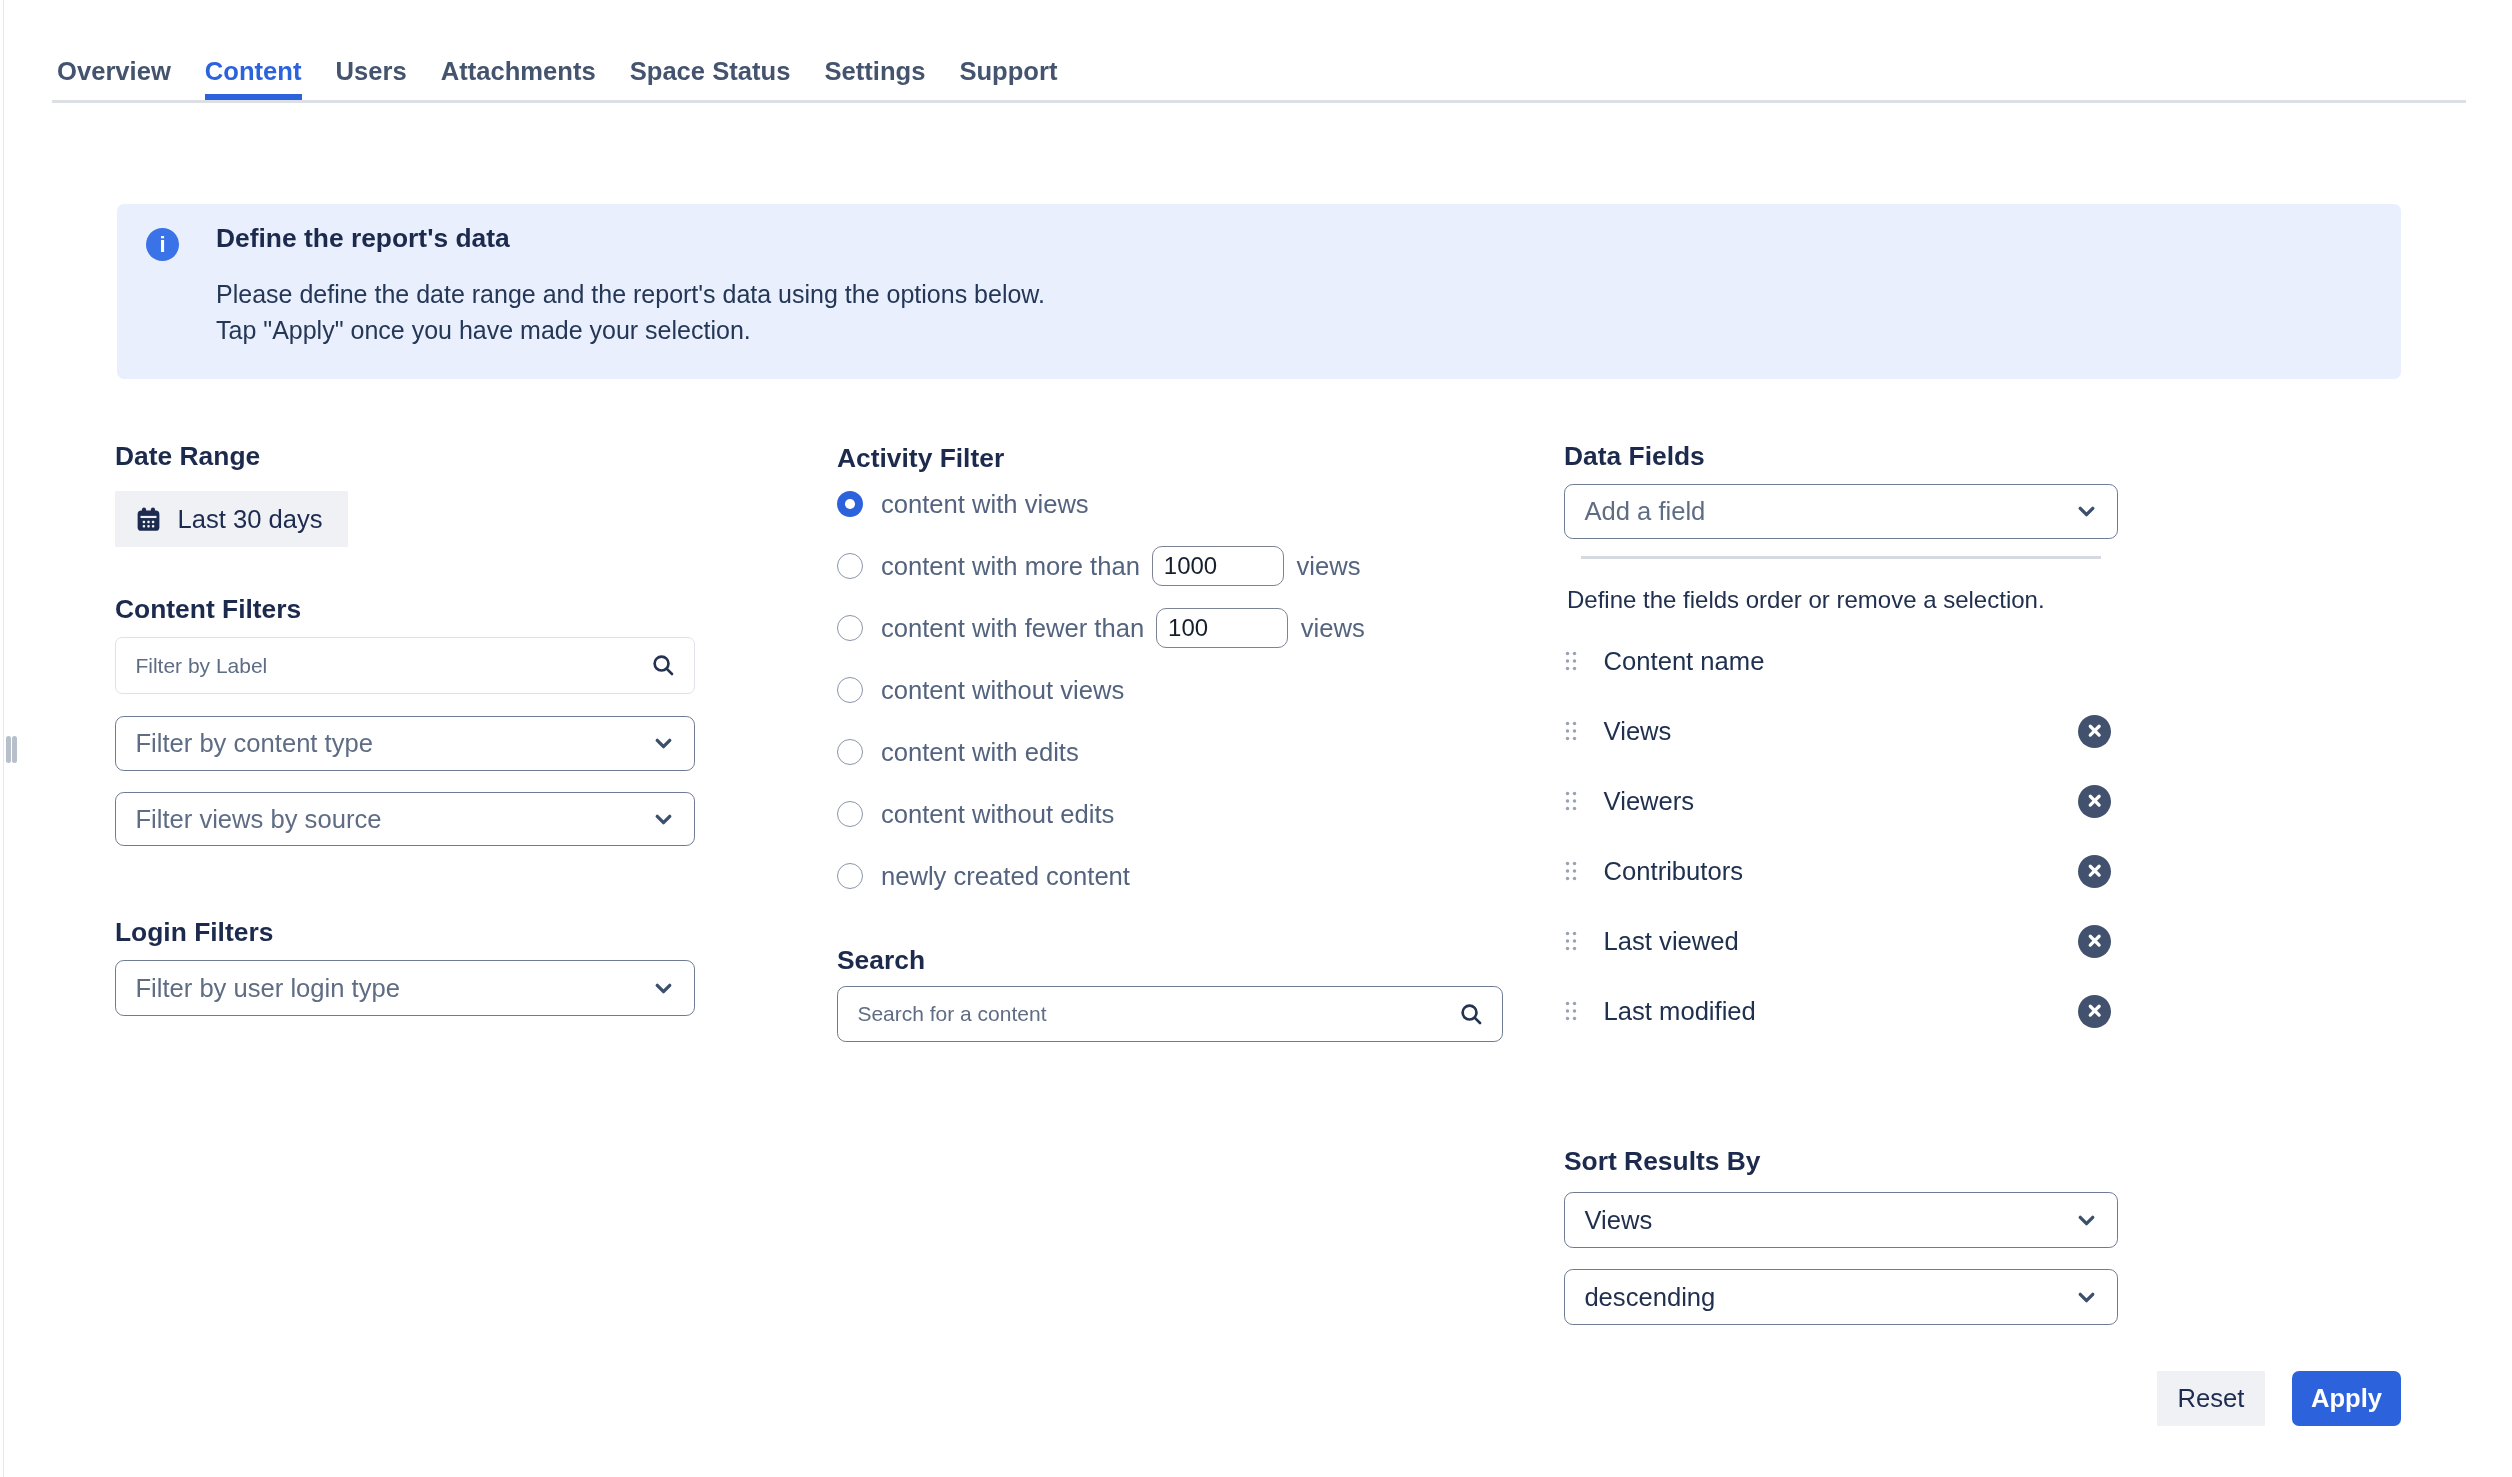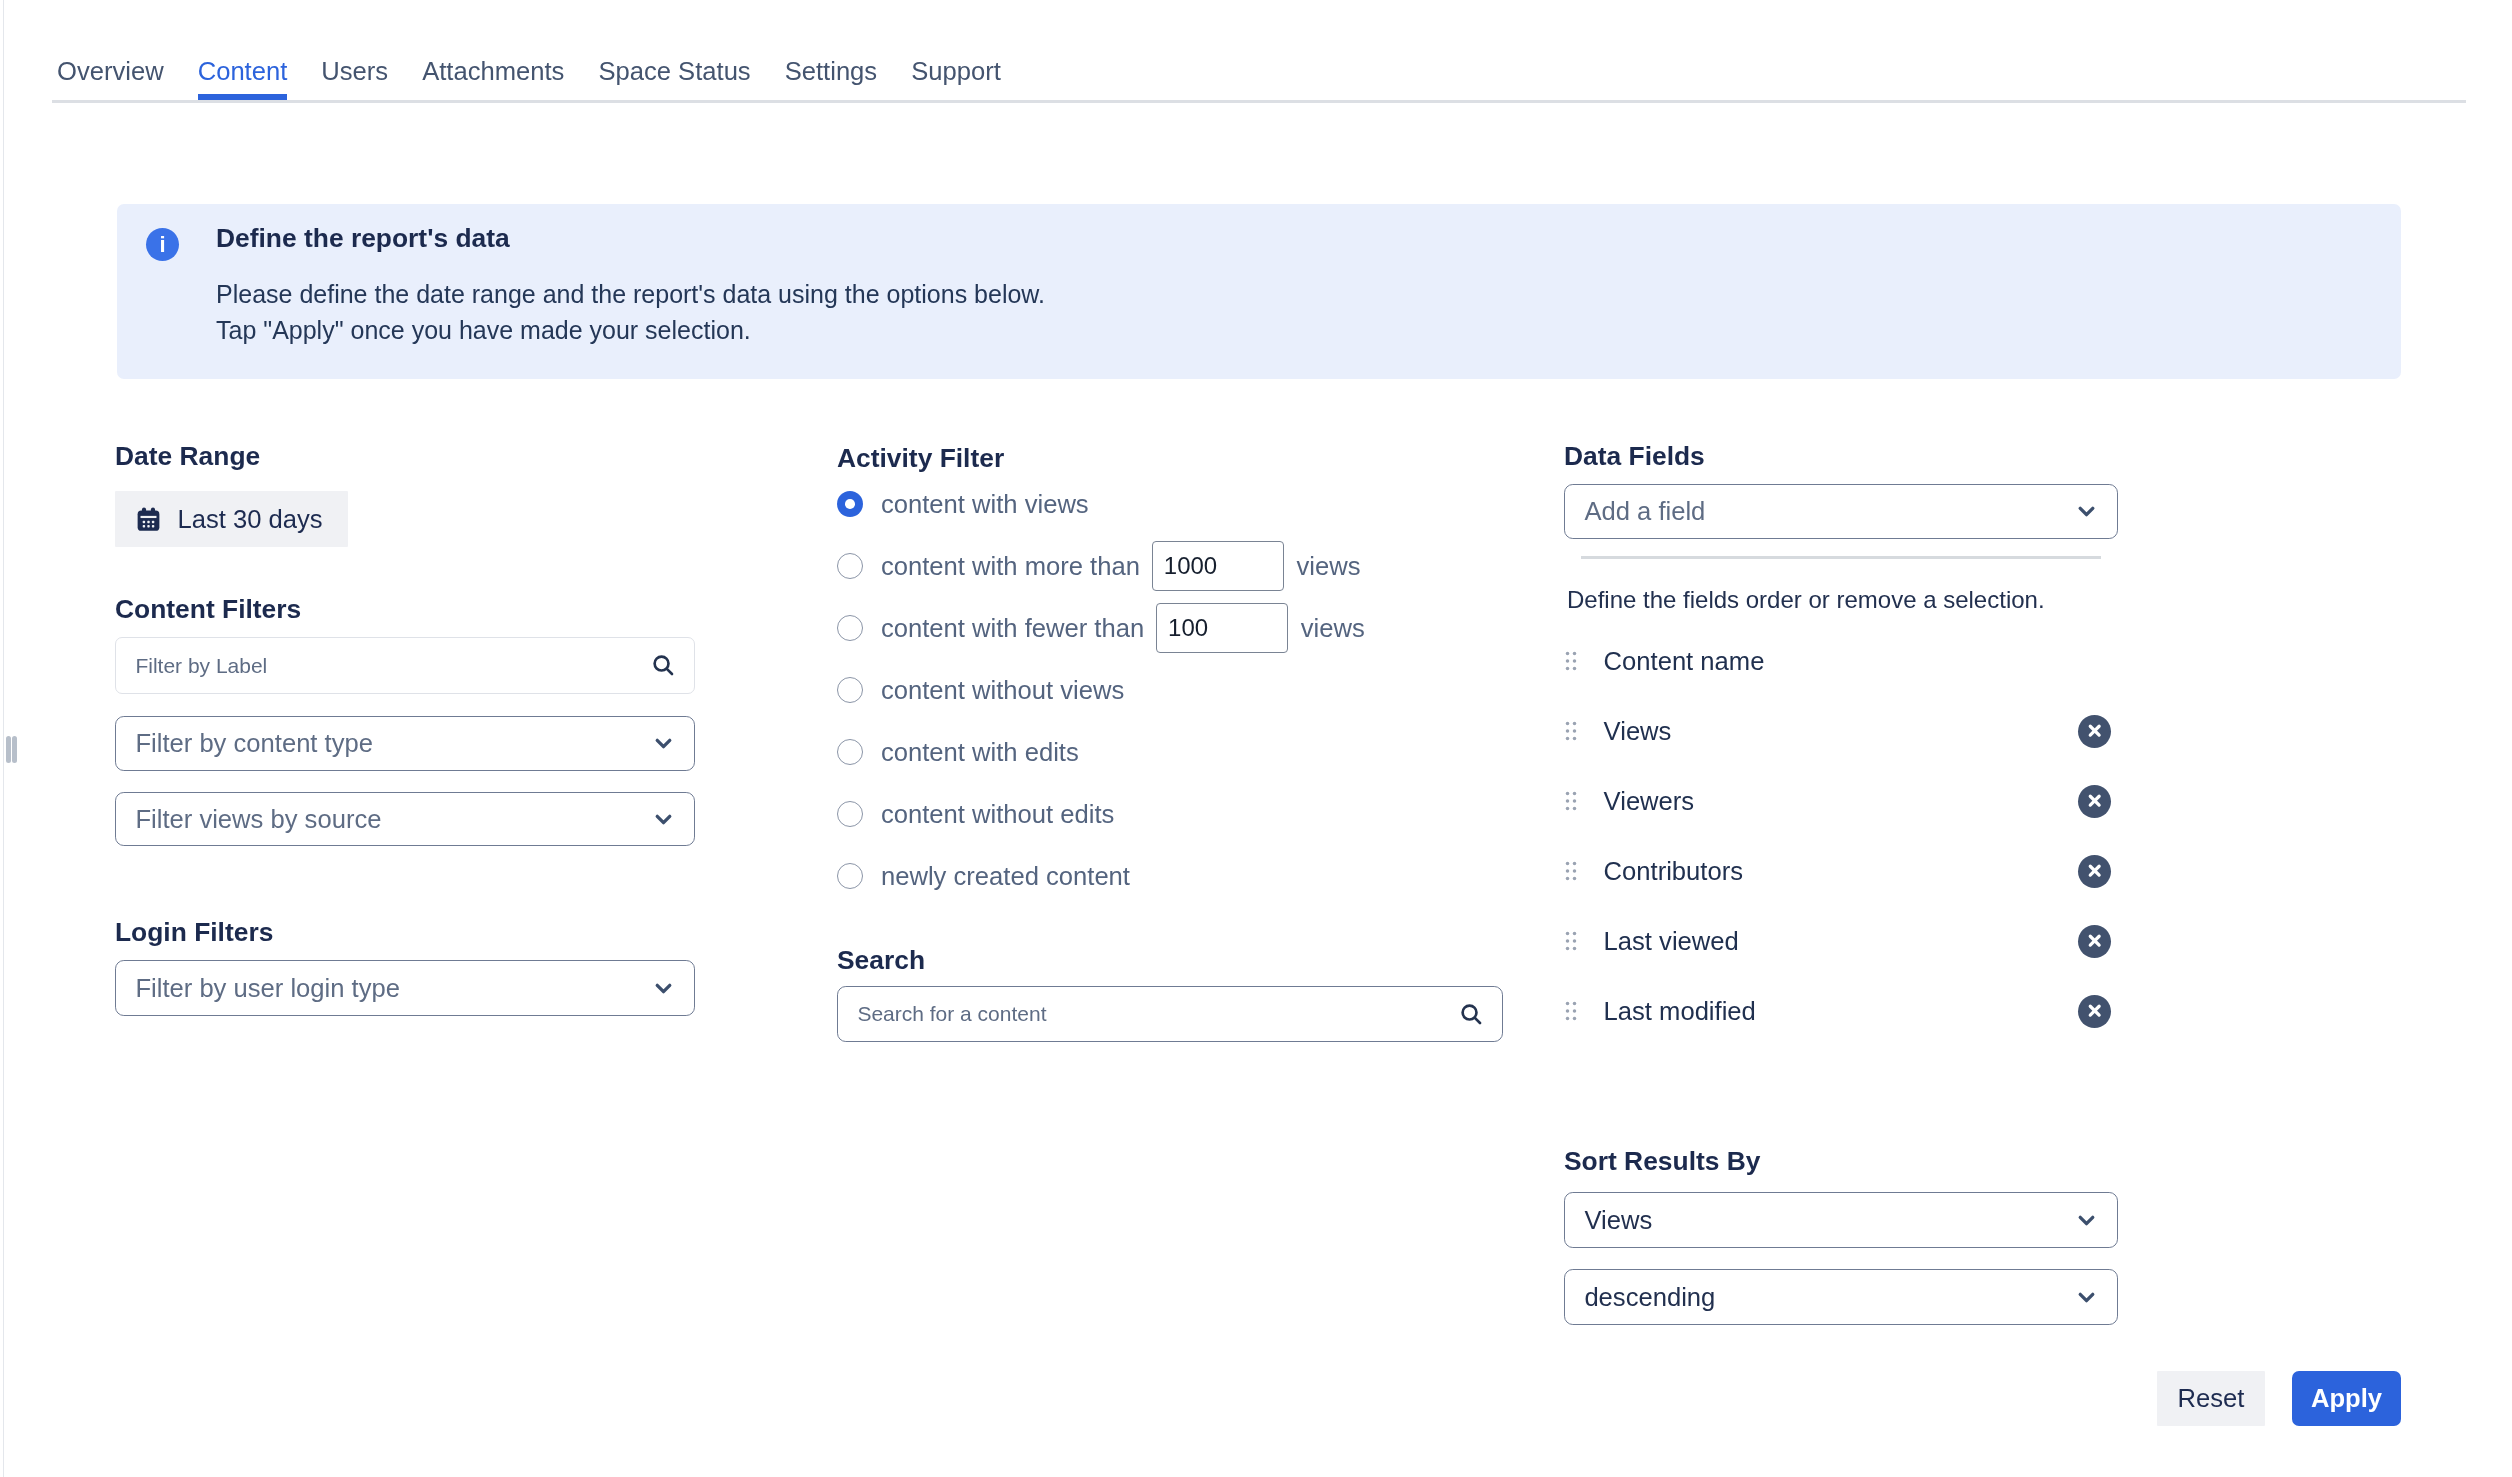--- a/index.html
+++ b/index.html
@@ -6,21 +6,21 @@
   html,body { width:2512px; height:1477px; background:#ffffff;
     font-family:"Liberation Sans", sans-serif; overflow:hidden; }
   .abs { position:absolute; }
 
   
   .edge-line { left:2.6px; top:0; width:1.8px; height:1477px; background:#e4e7ec; }
   .grip { top:736px; width:4.4px; height:27px; border-radius:2.6px; background:#b7bfca; }
 
   
   .tabs { left:57px; top:0; height:100px; display:flex; gap:34px; align-items:flex-end; }
-  .tab { font-size:25.6px; font-weight:400; color:#44546f; padding-bottom:14px; cursor:pointer; white-space:nowrap; }
+  .tab { font-size:25.6px; font-weight:700; color:#44546f; padding-bottom:14px; cursor:pointer; white-space:nowrap; }
   .tab.active { color:#2c63dc; padding-bottom:8px; border-bottom:6.2px solid #2c63dc; }
   .tab-rule { left:52px; top:100px; width:2414px; height:2.6px; background:#dcdfe4; }
 
   
   .banner { left:117px; top:204px; width:2284px; height:175px; background:#e9effc; border-radius:7px; }
   .info-icon { left:146px; top:228px; width:33px; height:33px; border-radius:50%; background:#3a72e8;
     color:#fff; font-size:22px; font-weight:700; display:flex; align-items:center; justify-content:center; }
   .banner-title { left:216px; top:223px; font-size:26.4px; font-weight:700; color:#1c2a4e; }
   .banner-line1 { left:216px; top:280px; font-size:25px; color:#243757; }
   .banner-line2 { left:216px; top:316px; font-size:25px; color:#243757; }
@@ -48,21 +48,21 @@
   .date-btn { left:115px; top:491px; width:233px; height:56px; gap:15px; justify-content:flex-start; padding-left:18.5px; }
 
   
   .radios { left:837px; top:473px; width:599px; }
   .radio-row { height:62px; display:flex; align-items:center; cursor:pointer; }
   .radio { width:26.4px; height:26.4px; border-radius:50%; border:1.8px solid #8b95a7; background:#fff;
     margin-right:17.6px; flex:none; display:flex; align-items:center; justify-content:center; }
   .radio.sel { border:none; background:#2c63dc; }
   .radio.sel::after { content:""; width:9.7px; height:9.7px; border-radius:50%; background:#fff; }
   .radio-label { font-size:25.6px; color:#54647f; white-space:nowrap; }
-  .num-input { width:132px; height:50px; margin-left:12.3px; border:1.8px solid #7a8494; border-radius:4px;
+  .num-input { width:132px; height:40px; margin-left:12.3px; border:1.8px solid #7a8494; border-radius:10px;
     font-size:24px; color:#161f2e; padding:0 10.6px; outline:none; font-family:"Liberation Sans",sans-serif; }
   .suffix { font-size:25.6px; color:#54647f; margin-left:12.3px; }
 
   
   .df-divider { left:1581px; top:556px; width:520px; height:2.6px; background:#d6dade; }
   .df-helper { left:1567px; top:586px; font-size:24px; color:#22304f; }
   .fields { left:1564px; top:626px; width:554px; }
   .field-row { height:70px; display:flex; align-items:center; padding-right:7px; }
   .handle { width:14px; height:24px; margin-right:25.6px; flex:none; cursor:grab; }
   .field-label { font-size:25.6px; color:#20304f; flex:1; }

